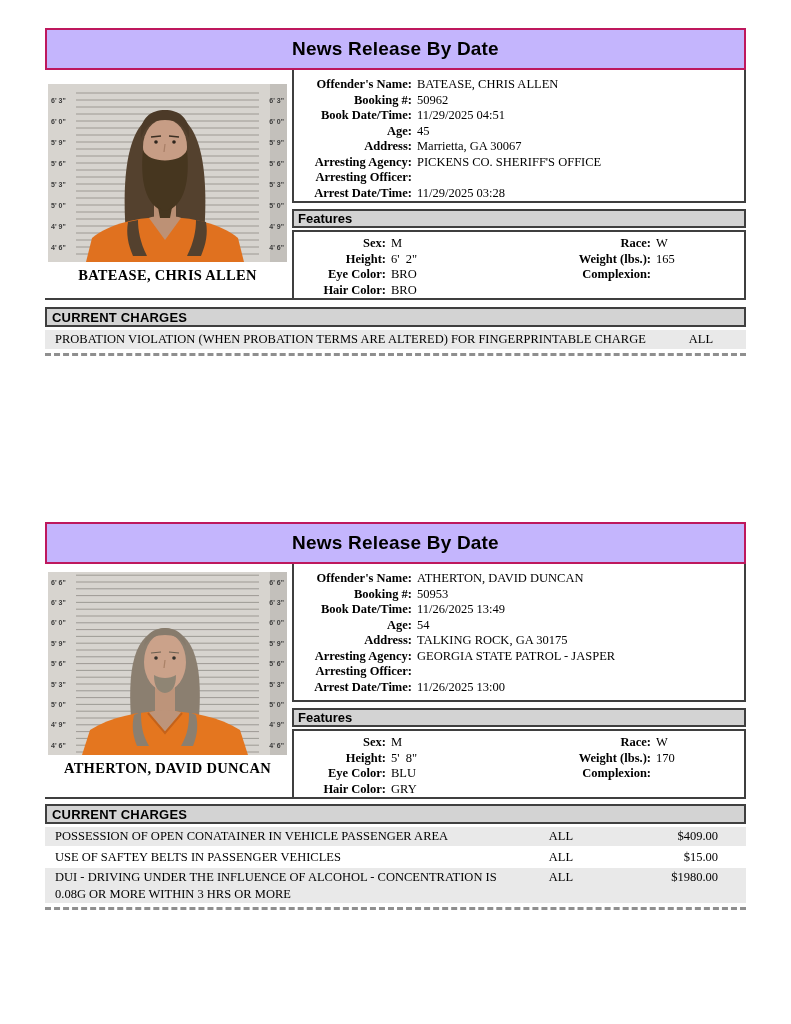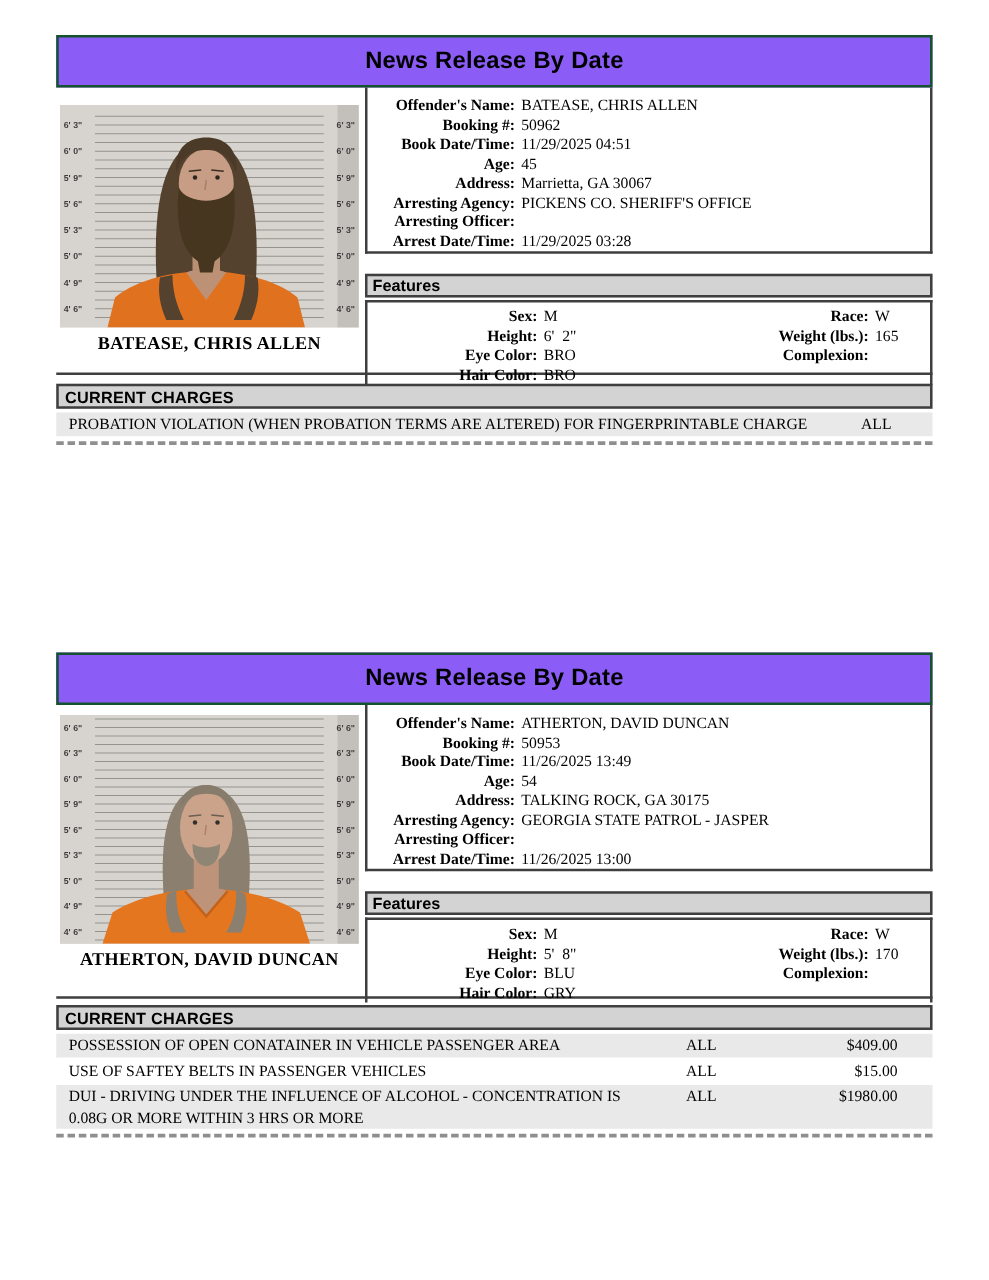--- a/index.html
+++ b/index.html
@@ -2,43 +2,43 @@
 <html><head>
 <meta charset="utf-8">
 <style>
   html,body{margin:0;padding:0;background:#ffffff;}
   .page{position:relative;width:791px;height:1024px;background:#fff;overflow:hidden;
         font-family:"Liberation Serif",serif;color:#000;}
   .record{position:absolute;left:45px;width:701px;}
   #record-0{top:28px;}
   #record-1{top:522px;}
 
-  .title-box{border:2px solid #14532d;height:38px;display:flex;align-items:center;justify-content:center;background:#8b5cf6;}
+  .title-box{border:2px solid #be185d;height:38px;display:flex;align-items:center;justify-content:center;background:#c4b5fd;}
   .title-box h1{margin:0;font-family:"Liberation Sans",sans-serif;font-weight:bold;font-size:19px;letter-spacing:.2px;}
 
   .content-row{display:flex;border-bottom:2px solid #3f3f3f;height:228px;}
   #record-1 .content-row{height:233px;}
 
   .photo-col{width:247px;flex:none;}
   .mugshot{display:block;margin:14px 0 0 3px;width:239px;height:178px;background:#d7d4cf;}
   #record-1 .mugshot{margin-top:8px;height:183px;}
   .photo-caption{width:239px;margin-left:3px;margin-top:5px;text-align:center;
                  font-weight:bold;font-size:14.5px;letter-spacing:.3px;}
 
   .info-col{flex:1;display:flex;flex-direction:column;min-width:0;}
   .info-box{border:2px solid #3f3f3f;border-top:none;height:153px;box-sizing:border-box;padding-top:7px;}
   .kv{display:flex;line-height:15.5px;font-size:12.5px;}
   .kv .k{width:118px;flex:none;text-align:right;font-weight:bold;}
   .kv .v{padding-left:5px;white-space:pre;}
 
-  .section-bar{margin-top:16px;border:2px solid #3f3f3f;background:#d3d3d3;height:20px;box-sizing:border-box;
+  .section-bar{margin-top:6px;border:2px solid #3f3f3f;background:#d3d3d3;height:20px;box-sizing:border-box;
                display:flex;align-items:center;padding-left:4px;
                font-family:"Liberation Sans",sans-serif;font-weight:bold;font-size:13px;}
   .features-box{margin-top:2px;border:2px solid #3f3f3f;border-bottom:none;flex:1;display:flex;
-                padding-top:4px;box-sizing:border-box;padding-left:44px;}
+                padding-top:4px;box-sizing:border-box;}
   .fcol{display:flex;flex-direction:column;}
   .fcol.left{width:205px;flex:none;}
   .fcol.right{flex:1;}
   .fcol.left .k{width:92px;}
   .fcol.right .k{width:152px;}
 
   .charges-bar{margin-top:7px;border:2px solid #3f3f3f;background:#d3d3d3;height:20px;box-sizing:border-box;
                display:flex;align-items:center;padding-left:5px;
                font-family:"Liberation Sans",sans-serif;font-weight:bold;font-size:13px;letter-spacing:.2px;}
   #record-1 .charges-bar{margin-top:5px;}

